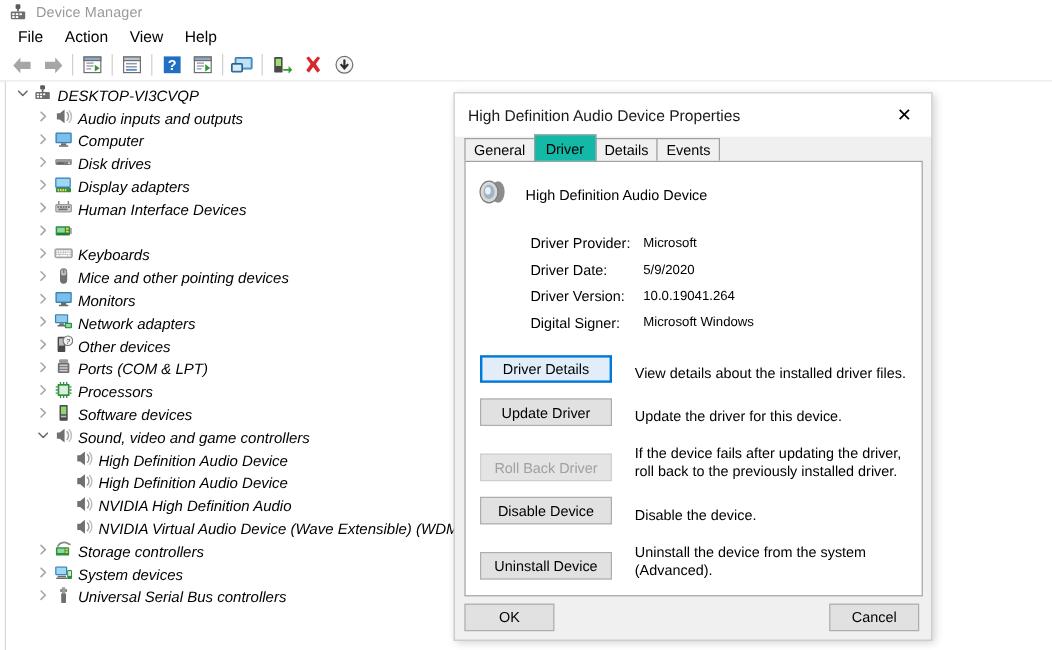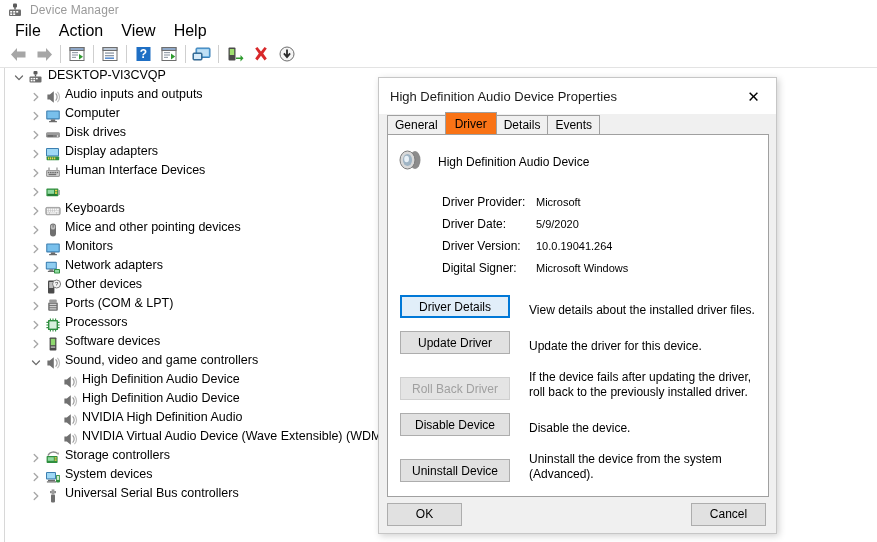--- a/index.html
+++ b/index.html
@@ -17,36 +17,36 @@
     position: absolute; left: 0; top: 0; width: 877px; height: 20px;
     background: #ffffff; display: flex; align-items: center; padding-left: 7px;
   }
   .titlebar .tb-icon { width: 16px; height: 16px; margin-right: 7px; position: relative; }
   .titlebar .tb-text { font-size: 12px; color: #9a9a9a; letter-spacing: .1px; }
 
   .menubar {
     position: absolute; left: 0; top: 20px; width: 877px; height: 21px;
     background: #ffffff; display: flex; align-items: center; padding-left: 6px;
   }
-  .menu-item { font-size: 16px; color: #000; padding: 2px 9px; }
+  .menu-item { font-size: 13px; color: #000; padding: 2px 9px; }
 
   .toolbar {
     position: absolute; left: 0; top: 41px; width: 877px; height: 27px;
     background: #ffffff; display: flex; align-items: center; padding-left: 5px;
     border-bottom: 1px solid #e3e3e3;
   }
   .tb-btn { width: 26px; height: 24px; display: flex; align-items: center; justify-content: center; }
   .tb-sep { width: 1px; height: 18px; background: #cfcfcf; margin: 0 3px; }
 
   
   .treepane {
     position: absolute; left: 4px; top: 68px; width: 873px; height: 474px;
     background: #ffffff; border-left: 1px solid #d8d8d8; overflow: hidden;
   }
-  .trow { height: 19px; display: flex; align-items: flex-start; white-space: nowrap; }
+  .trow { height: 19px; display: flex; align-items: flex-end; white-space: nowrap; font-style: italic; }
   .twist { width: 16px; height: 19px; display: flex; align-items: center; justify-content: center; flex: none; }
   .twist svg { display: block; }
   .ticon { width: 18px; height: 19px; display: flex; align-items: center; justify-content: center; flex: none; margin-right: 3px; }
   .tlabel { font-size: 12.5px; color: #000; }
 
   
   .dialog {
     position: absolute; left: 378px; top: 77px; width: 399px; height: 457px;
     background: #f0f0f0; border: 1px solid #c6c6c6;
     box-shadow: 2px 2px 7px rgba(0,0,0,.18);
@@ -64,21 +64,21 @@
     position: relative; height: 20px; margin: 0 0 0 0; padding-left: 8px;
     display: flex; align-items: flex-end; background: #f0f0f0;
   }
   .tab {
     font-size: 12px; color: #000; background: #f0f0f0;
     border: 1px solid #a0a0a0; border-bottom: none;
     padding: 2px 7px 2px 7px; margin-right: -1px; height: 19px;
     display: flex; align-items: center; position: relative; z-index: 1;
   }
   .tab.active {
-    background: #f97316; height: 22px; margin-top: -3px; z-index: 3;
+    background: #14b8a6; height: 22px; margin-top: -3px; z-index: 3;
     padding: 4px 9px; border-color: #a0a0a0;
   }
   .tabpanel {
     position: absolute; left: 8px; top: 56px; width: 382px; height: 363px;
     background: #ffffff; border: 1px solid #a0a0a0; z-index: 2;
   }
 
   .dev-head { display: flex; align-items: center; padding: 12px 0 0 10px; }
   .dev-head-name { font-size: 12px; color: #000; margin-left: 14px; }
 

